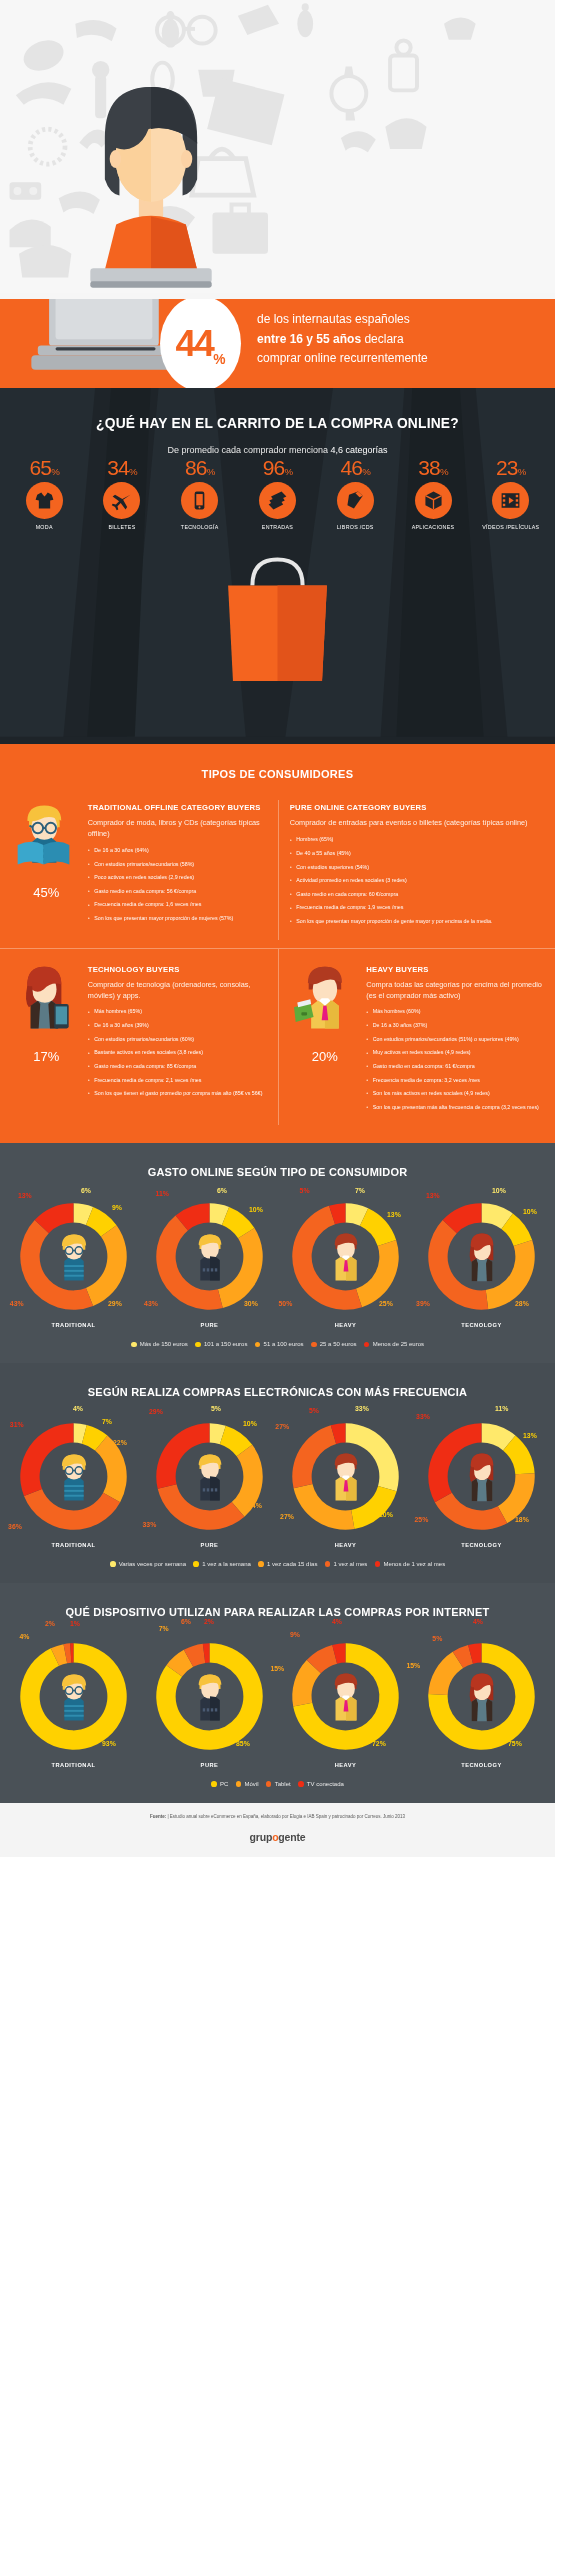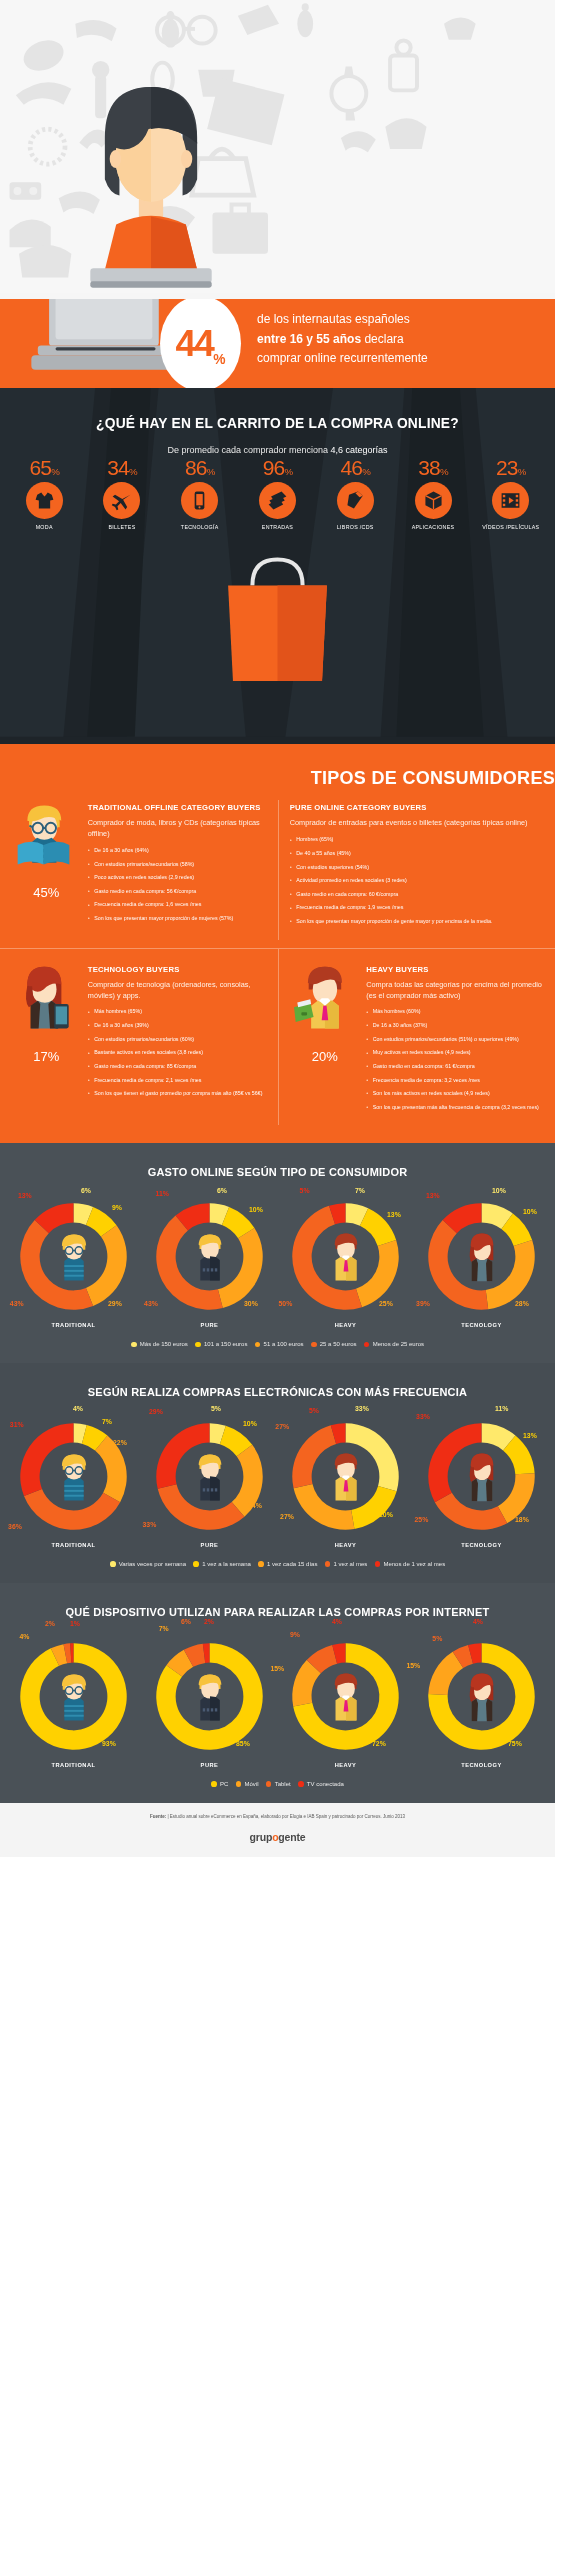--- a/index.html
+++ b/index.html
@@ -115,26 +115,26 @@
     line-height: 1.4;
   }
   .bag-wrap { position: relative; margin-top: 21px; display:flex; justify-content:center; }
 
   
   .types {
     background: #f4641f;
     padding: 24px 0 18px;
   }
   .types h2 {
-    text-align: right;
+    text-align: center;
     color: #ffffff;
-    font-size: 18px;
+    font-size: 11px;
     font-weight: bold;
     letter-spacing: 0.3px;
-    margin-bottom: 11px;
+    margin-bottom: 20px;
   }
   .types-grid {
     display: grid;
     grid-template-columns: 1fr 1fr;
   }
   .tcell { padding: 3.2px 11.3px 8px; position: relative; }
   .tcell.rb { border-left: 0.8px solid rgba(255,255,255,0.33); }
   .tcell.tb { border-top: 0.8px solid rgba(255,255,255,0.33); padding-top: 16px; margin-top: 8px;}
   .tcell-inner { display: flex; gap: 6.5px; }
   .tleft { width: 70px; flex: 0 0 70px; }

